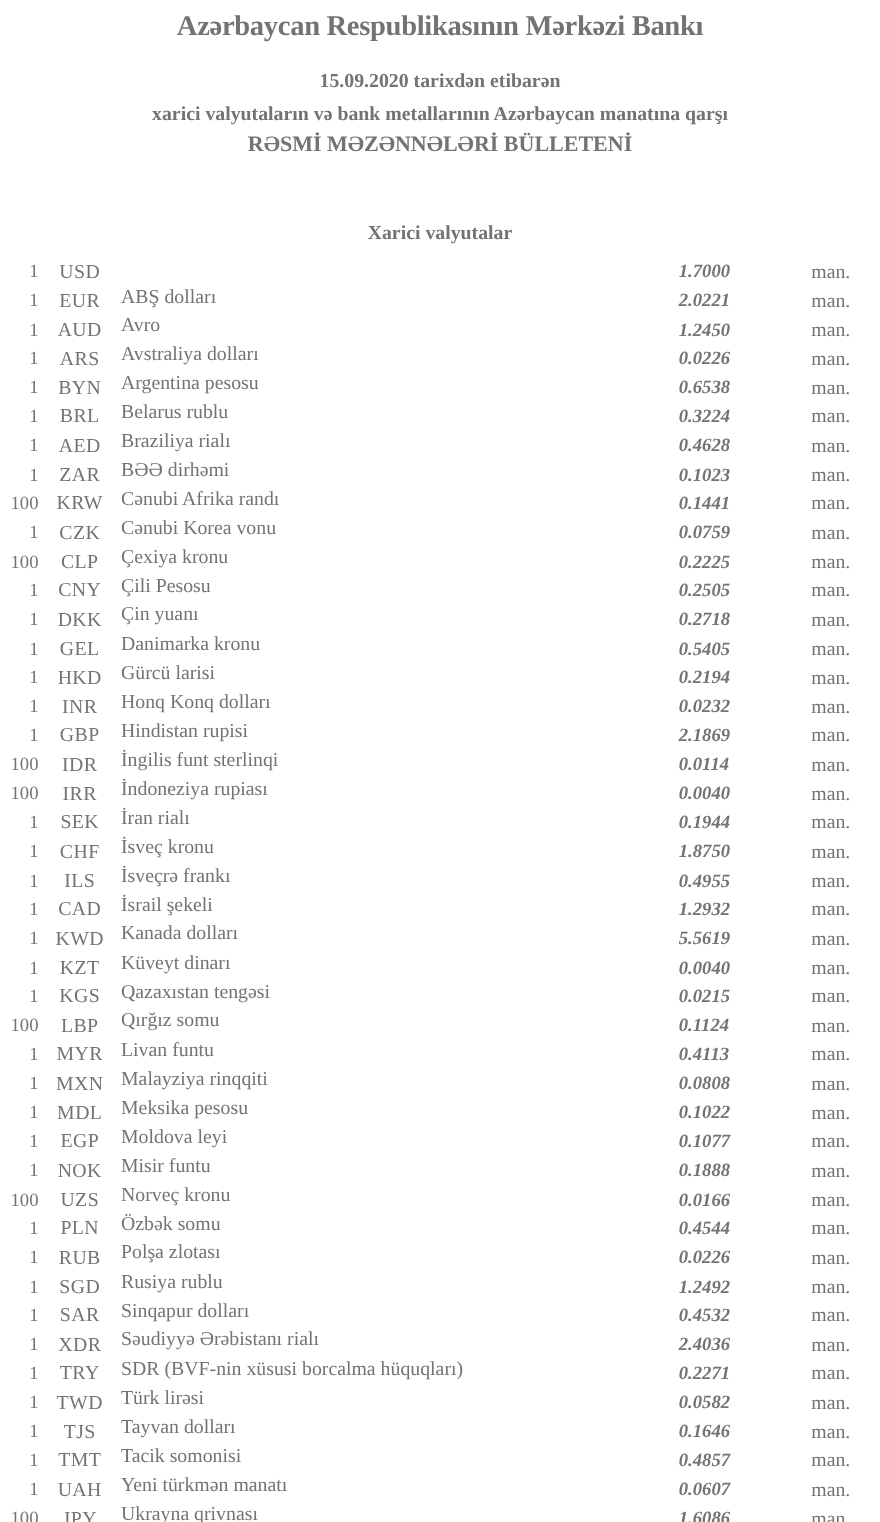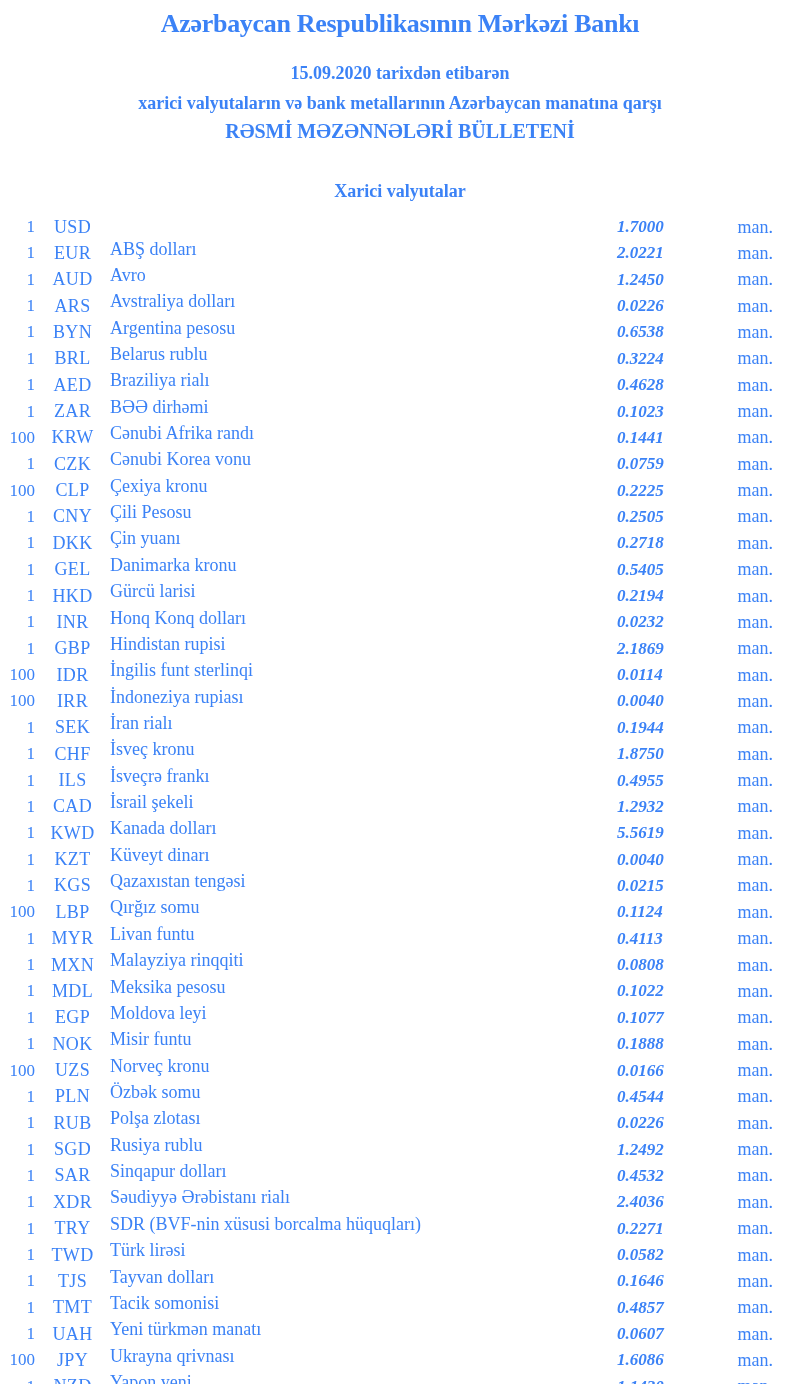--- a/index.html
+++ b/index.html
@@ -5,21 +5,21 @@
     html, body {
       margin: 0;
       padding: 0;
       background: #ffffff;
     }
     .page {
       position: relative;
       width: 800px;
       height: 1384px;
       background: #ffffff;
-      color: #3b82f6;
+      color: #737373;
       font-family: "Liberation Serif", "DejaVu Serif", serif;
       overflow: hidden;
     }
     .header {
       text-align: center;
       padding-top: 8px;
     }
     .bank-name {
       font-size: 26px;
       font-weight: bold;
@@ -39,21 +39,21 @@
     }
     .bulletin-title {
       font-size: 20px;
       font-weight: bold;
       line-height: 26px;
     }
     .section-title {
       text-align: center;
       font-size: 18px;
       font-weight: bold;
-      margin-top: 36px;
+      margin-top: 56px;
       line-height: 22px;
     }
     .rates-table {
       margin-top: 3px;
     }
     .rate-row {
       display: grid;
       grid-template-columns: 35px 75px 507px 100px 56px;
       height: 26.36px;
       align-items: center;

